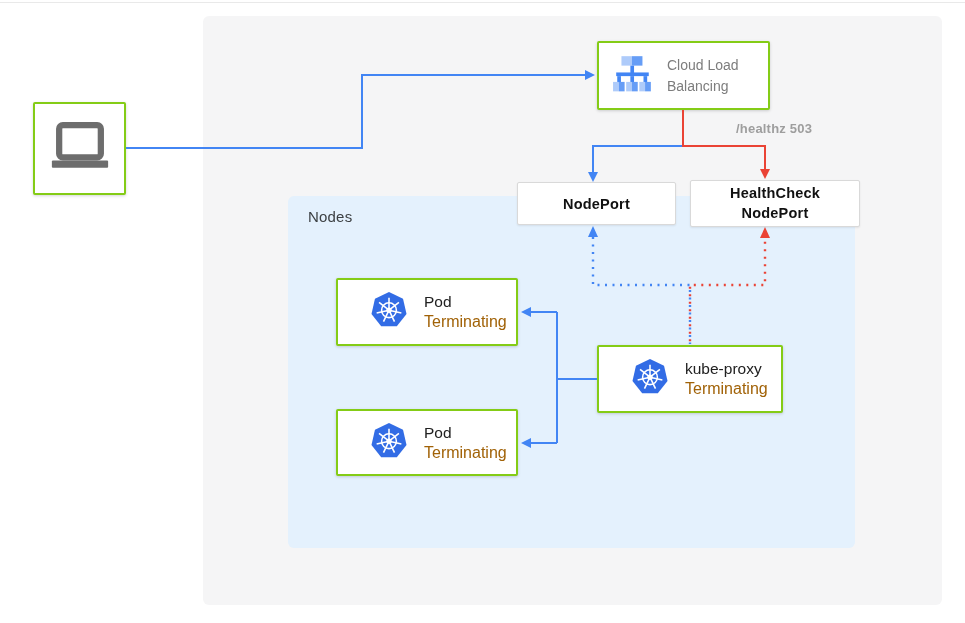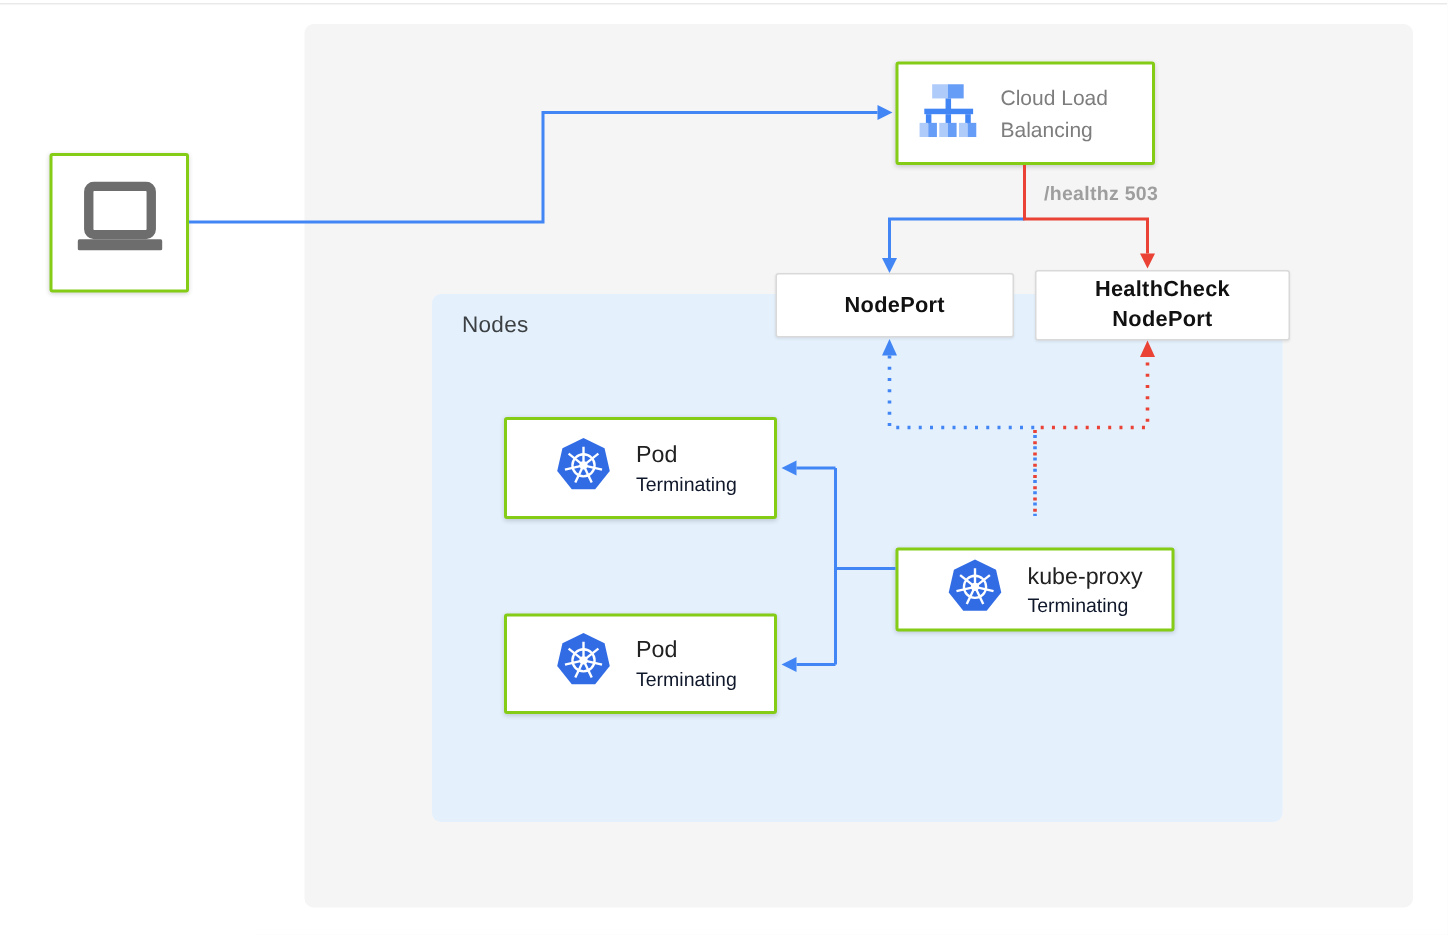--- a/index.html
+++ b/index.html
@@ -41,26 +41,26 @@
     position:absolute;background:#fff;border:1px solid #d9d9d9;border-radius:2px;
     box-shadow:0 1px 2px rgba(0,0,0,.08);
     display:flex;align-items:center;justify-content:center;text-align:center;
     font-weight:bold;font-size:14.5px;color:#111;letter-spacing:.2px;
   }
   .nodeport-box{left:517px;top:182px;width:159px;height:43px;}
   .hc-nodeport-box{left:690px;top:180px;width:170px;height:47px;line-height:1.35;padding:0 8px;}
   .k8s-card{gap:16px;padding-left:32px;}
   .pod1-card{left:336px;top:278px;width:182px;height:68px;}
   .pod2-card{left:336px;top:409px;width:182px;height:67px;}
-  .kube-proxy-card{left:597px;top:345px;width:186px;height:56px;margin-top:20px;}
+  .kube-proxy-card{left:597px;top:345px;width:186px;height:68px;}
   .k8s-card .txt{display:flex;flex-direction:column;gap:2px;}
   .k8s-card .title{font-size:15.5px;color:#212121;}
-  .k8s-card .subtitle{font-size:13px;color:#0f172a;}
+  .k8s-card .subtitle{font-size:16px;color:#a16207;}
   .healthz-label{
-    position:absolute;left:696px;top:121px;font-size:13px;font-weight:bold;color:#9e9e9e;
+    position:absolute;left:736px;top:121px;font-size:13px;font-weight:bold;color:#9e9e9e;
     letter-spacing:.2px;
   }
   svg.wires{
     position:absolute;left:0;top:0;width:965px;height:623px;pointer-events:none;
   }
   .wire-blue{stroke:var(--blue);stroke-width:2;fill:none;}
   .wire-red{stroke:var(--red);stroke-width:2;fill:none;}
   .wire-blue-dotted{stroke:var(--blue);stroke-width:2.4;fill:none;stroke-dasharray:2 5.5;}
   .wire-red-dotted{stroke:var(--red);stroke-width:2.4;fill:none;stroke-dasharray:2 5.5;stroke-dashoffset:3.8;}
   .head-blue{fill:var(--blue);}

